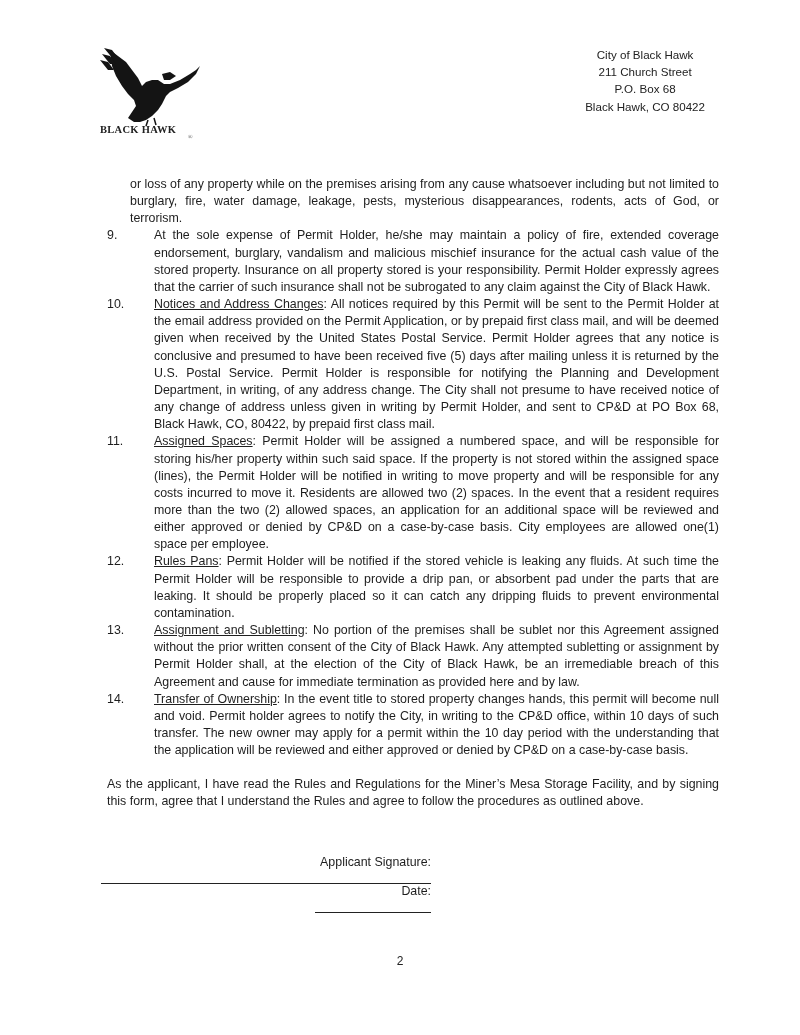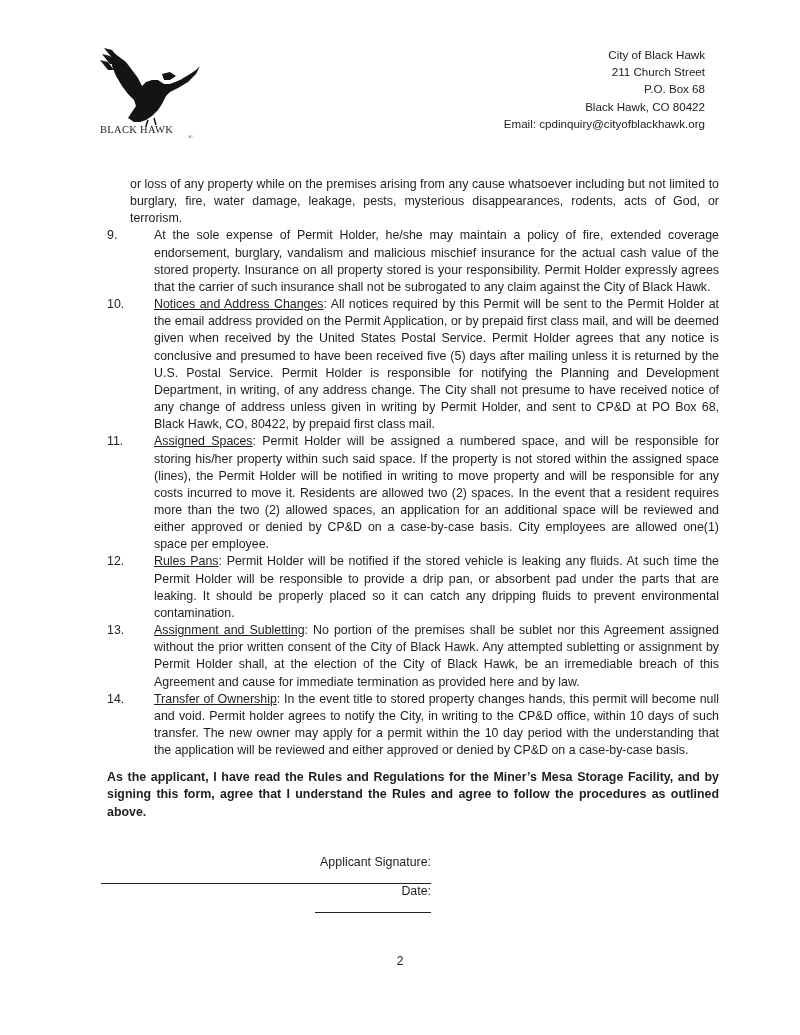--- a/index.html
+++ b/index.html
@@ -1,30 +1,30 @@
 <!DOCTYPE html>
 <html><head>
 <meta charset="utf-8">
 <style>
   html, body { margin: 0; padding: 0; background: #ffffff; }
   body { width: 800px; height: 1035px; position: relative; overflow: hidden; color: #1a1a1a; }
   .logo { position: absolute; left: 96px; top: 46px; width: 112px; height: 100px; }
   .logo svg { display: block; }
-  .logo-text { position: absolute; left: 4px; top: 78px; font-family: "Liberation Serif", serif; font-size: 10.5px; letter-spacing: 0.3px; color: #222; white-space: nowrap; }
+  .logo-text { position: absolute; left: 4px; top: 78px; font-family: "Liberation Serif", serif; font-size: 10.5px; letter-spacing: 0.3px; color: #222; white-space: nowrap; font-weight: bold; }
   .logo-reg { position: absolute; left: 92px; top: 88px; font-family: "Liberation Serif", serif; font-size: 6px; color: #444; }
-  .address { position: absolute; right: 95px; top: 46px; text-align: right; font-family: "Liberation Sans", sans-serif; font-size: 11.6px; line-height: 17.2px; color: #222; }
+  .address { position: absolute; right: 95px; top: 46px; text-align: center; font-family: "Liberation Sans", sans-serif; font-size: 11.6px; line-height: 17.2px; color: #222; }
   .address div { white-space: nowrap; }
   .body { position: absolute; left: 107px; top: 176px; width: 612px; font-family: "Liberation Sans", sans-serif; font-size: 12.4px; line-height: 17.15px; color: #1e1e1e; }
   .para { text-align: justify; }
   .cont { padding-left: 23px; }
   .item { display: flex; }
   .item .num { width: 23px; flex: 0 0 23px; }
   .item .txt { flex: 1; text-align: justify; margin-left: 24px; }
   .u { text-decoration: underline; }
-  .closing { margin-top: 10px; text-align: justify; font-weight: bold; }
+  .closing { margin-top: 17px; text-align: justify; }
   .sig { position: absolute; left: 95px; top: 855px; font-family: "Liberation Sans", sans-serif; font-size: 12.4px; color: #1e1e1e; white-space: nowrap; display: flex; align-items: flex-end; flex-direction: column; }
   .line { display: inline-block; border-bottom: 1px solid #222; height: 14px; }
   .pageno { position: absolute; left: 0; width: 800px; top: 954px; text-align: center; font-family: "Liberation Sans", sans-serif; font-size: 12px; color: #222; }
 </style>
 </head>
 <body>
 
 <div class="logo">
   <svg width="112" height="80" viewBox="0 0 112 80">
     <path fill="#141414" d="M14 4 L22 10 L30 16 L36 24 L42 32 L46 40 L50 36 L56 34 L62 34 L68 38 L74 38 L84 34 L94 28 L100 24 L104 20 L100 28 L92 36 L82 42 L74 46 L70 50 L66 58 L62 64 L56 70 L50 74 L44 76 L38 76 L32 72 L36 66 L40 60 L38 54 L32 48 L26 40 L20 30 L16 20 Z"></path>
@@ -34,21 +34,20 @@
   </svg>
   <span class="logo-text">BLACK HAWK</span>
   <span class="logo-reg">®</span>
 </div>
 
 <div class="address">
   <div>City of Black Hawk</div>
   <div>211 Church Street</div>
   <div>P.O. Box 68</div>
   <div>Black Hawk, CO 80422</div>
-  <div>Email: cpdinquiry@cityofblackhawk.org</div>
 </div>
 
 <div class="body">
   <div class="para cont">or loss of any property while on the premises arising from any cause whatsoever including but not limited to burglary, fire, water damage, leakage, pests, mysterious disappearances, rodents, acts of God, or terrorism.</div>
 
   <div class="item">
     <span class="num">9.</span>
     <span class="txt"><span>At the sole expense of Permit Holder, he/she may maintain a policy of fire, extended coverage endorsement, burglary, vandalism and malicious mischief insurance for the actual cash value of the stored property.  Insurance on all property stored is your responsibility.  Permit Holder expressly agrees that the carrier of such insurance shall not be subrogated to any claim against the City of Black Hawk.</span></span>
   </div>
 

